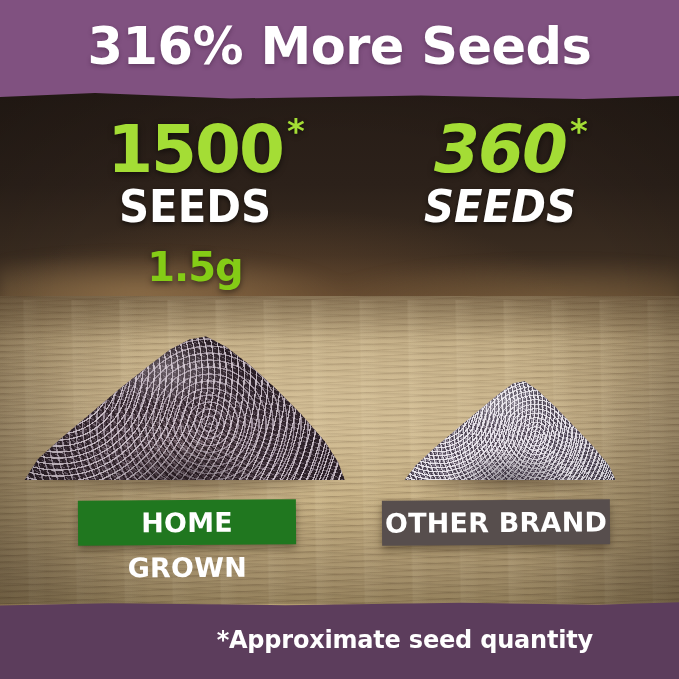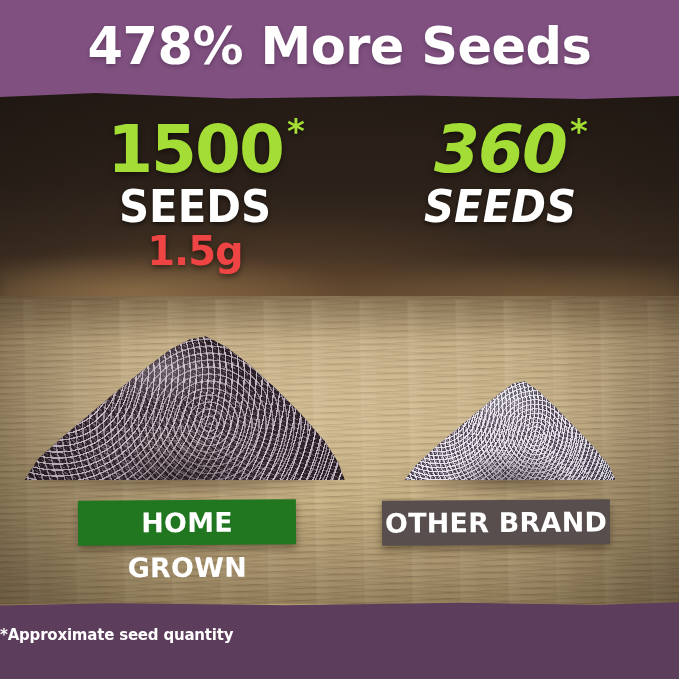--- a/index.html
+++ b/index.html
@@ -180,23 +180,23 @@
     position: absolute;
     left: 0; top: 600px;
     width: 679px; height: 79px;
     background: #5c3d5c;
     clip-path: polygon(0 7%, 16% 4%, 42% 6.5%, 68% 3.5%, 88% 6%, 100% 3%, 100% 100%, 0 100%);
   }
   .footer-note {
     position: absolute;
     left: 0; top: 626px;
     width: 593px;
-    text-align: left;
+    text-align: right;
     color: #ffffff;
-    font-size: 15px;
+    font-size: 24px;
     font-weight: 700;
     letter-spacing: -0.2px;
   }
 
   
   .stat {
     position: absolute;
     width: 300px;
     text-align: center;
   }
@@ -231,22 +231,22 @@
     margin-top: 2px;
     color: #ffffff;
     font-size: 45px;
     font-weight: 700;
     letter-spacing: 0px;
     line-height: 46px;
     transform: scaleX(0.93);
     text-shadow: 0 2px 6px rgba(0,0,0,0.6);
   }
   .stat-weight {
-    margin-top: 0;
-    color: #ef4444;
+    margin-top: 16px;
+    color: #84cc16;
     font-size: 40px;
     font-weight: 700;
     letter-spacing: -1px;
     line-height: 42px;
     text-shadow: 0 2px 6px rgba(0,0,0,0.55);
   }
 
   
   .banner {
     position: absolute;
@@ -298,21 +298,21 @@
       <div class="mound">
         <div class="mound-inner speck"></div>
         <div class="mound-inner hilite"></div>
       </div>
     </div>
 
     <div class="vignette"></div>
   </div>
 
   <div class="header-band"></div>
-  <div class="header-title">478% More Seeds</div>
+  <div class="header-title">316% More Seeds</div>
 
   <div class="stat" id="stat-home">
     <div class="stat-count-row">
       <span class="stat-count">1500</span>
       <span class="stat-star">*</span>
     </div>
     <div class="stat-unit">SEEDS</div>
     <div class="stat-weight">1.5g</div>
   </div>
 

